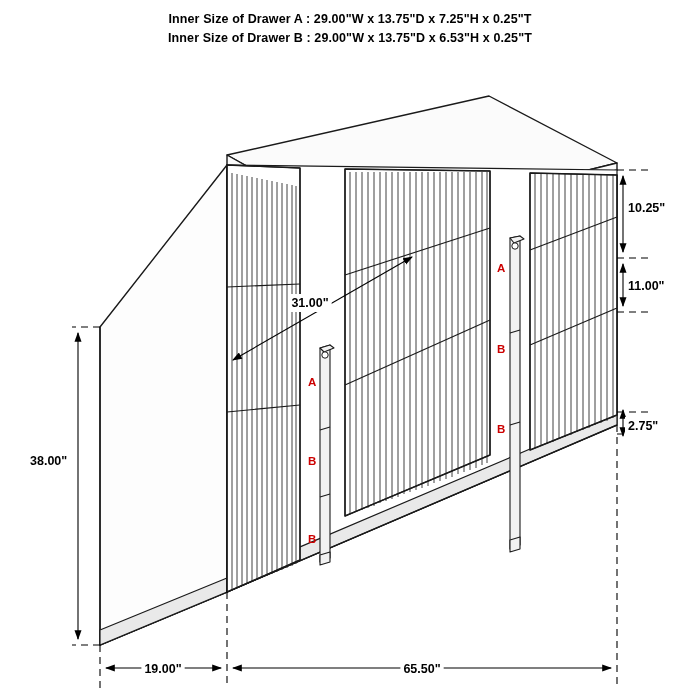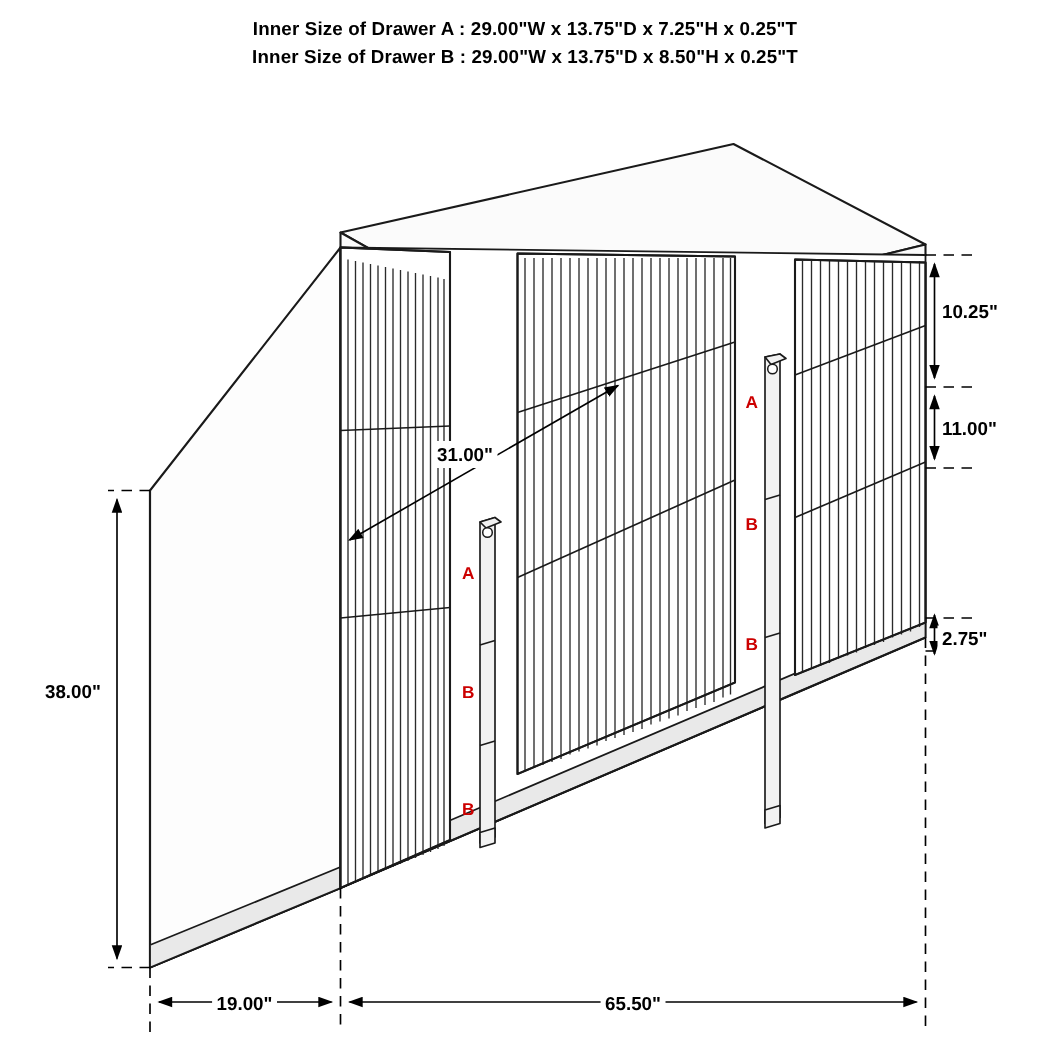--- a/index.html
+++ b/index.html
@@ -110,21 +110,21 @@
     stroke-linejoin: round;
   }
 </style>
 </head>
 <body>
 
 <div id="stage">
 
   <div class="title-block">
     <span class="title-line">Inner Size of Drawer A : 29.00"W x 13.75"D x 7.25"H x 0.25"T</span>
-    <span class="title-line">Inner Size of Drawer B : 29.00"W x 13.75"D x 8.50"H x 0.25"T</span>
+    <span class="title-line">Inner Size of Drawer B : 29.00"W x 13.75"D x 6.53"H x 0.25"T</span>
   </div>
 
   <svg class="diagram" viewBox="0 0 700 700">
 
     <g>
       <path class="panel-fill-top" d="M 227,155 L 489,96 L 617,163 L 355,227 Z"></path>
 
       <path class="panel-fill-top" d="M 227,155 L 227,165 L 355,233 L 355,227 Z"></path>
       <path class="panel-fill-top" d="M 355,227 L 355,233 L 617,170 L 617,163 Z"></path>
     </g>

